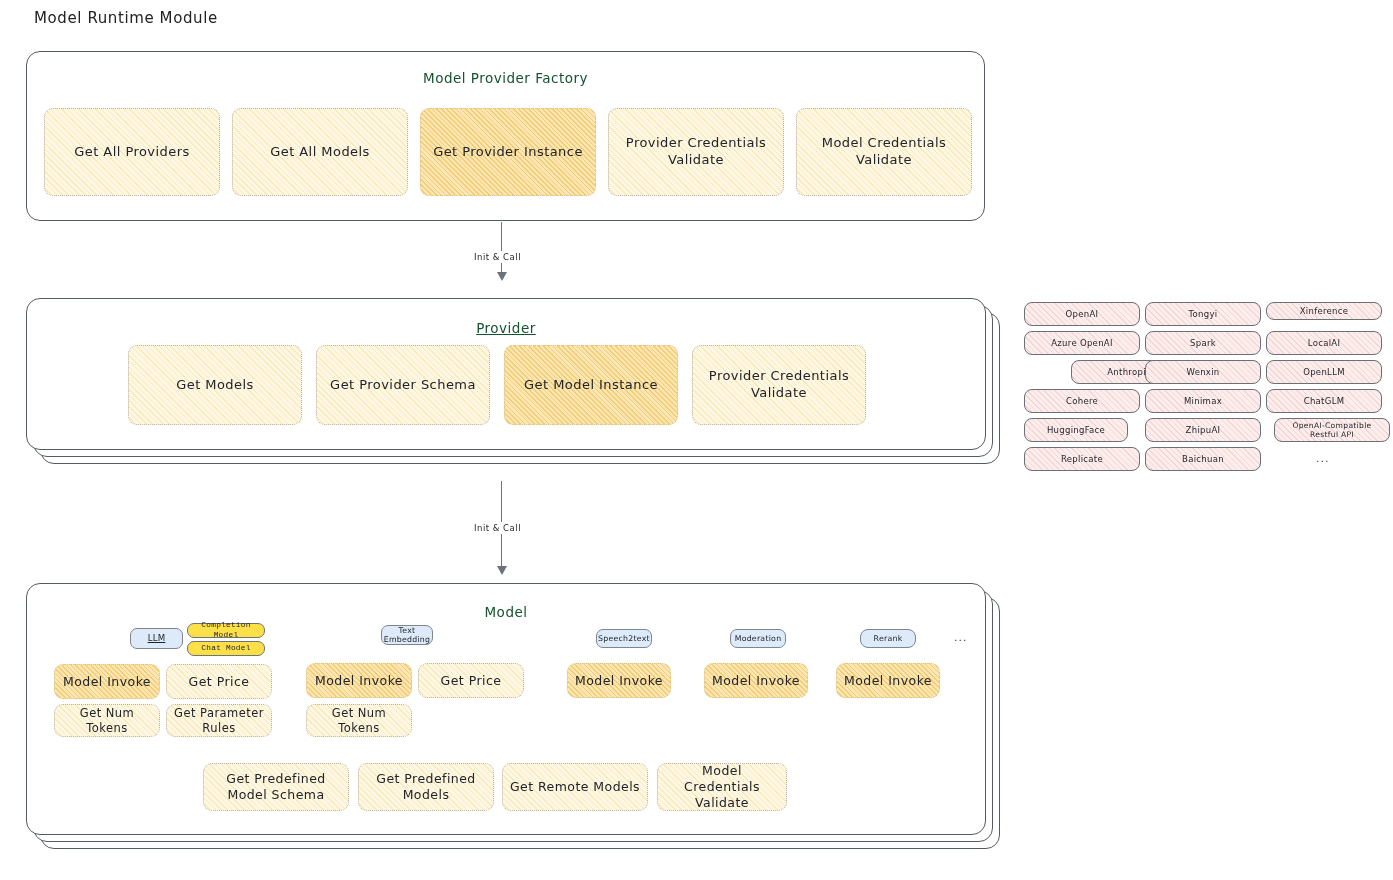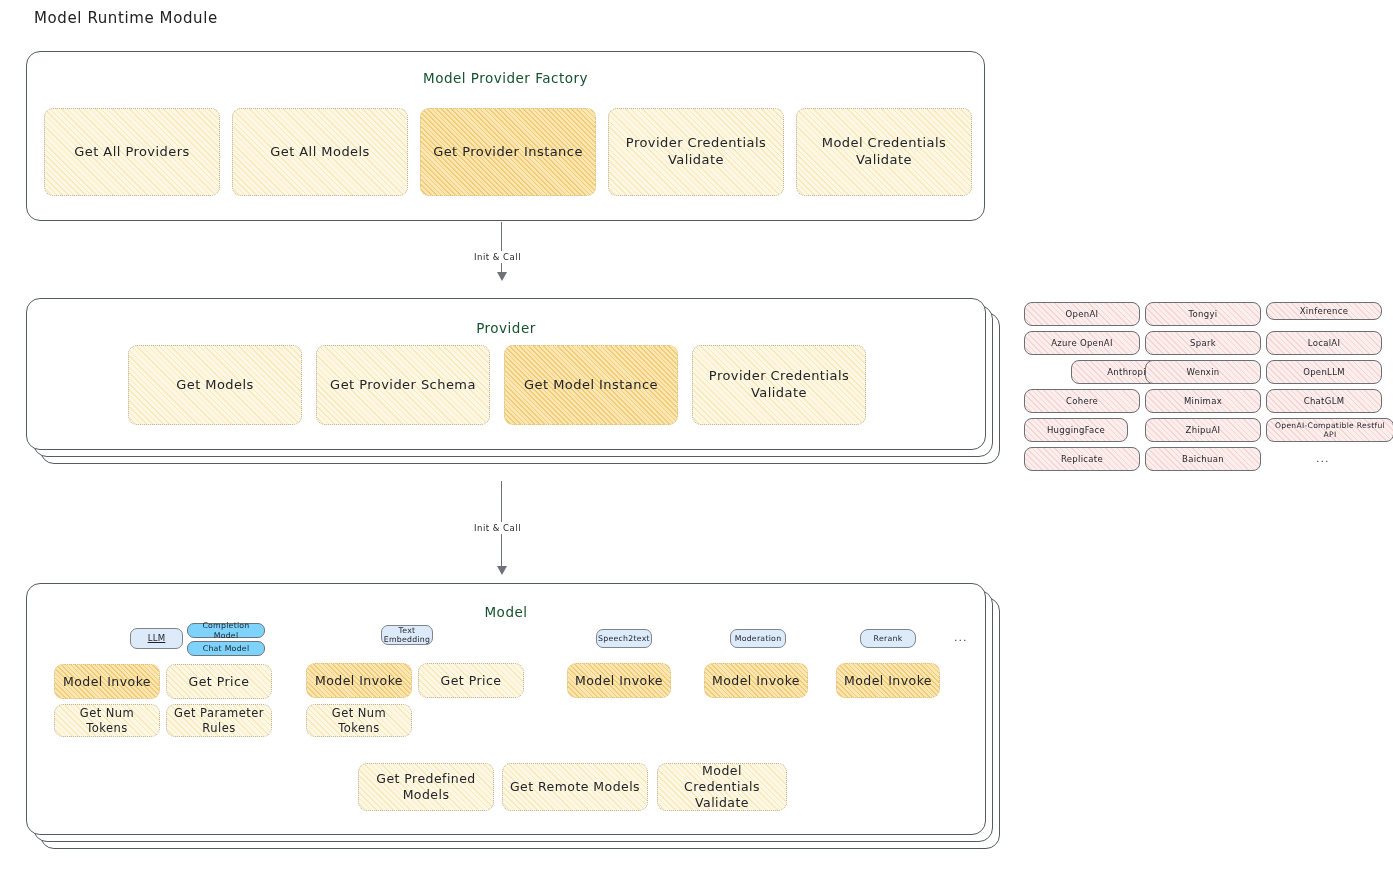--- a/index.html
+++ b/index.html
@@ -99,21 +99,21 @@
     position:absolute;box-sizing:border-box;
     display:flex;align-items:center;justify-content:center;
     border:1.2px solid #7e858d;
     border-radius:7px;
     font-size:7.8px;line-height:1.22;
     letter-spacing:.25px;
     color:#1d2127;
     text-align:center;padding:0 3px;
     background:#dceafa;
   }
-  .badge.plain{background:#7dd3fc;border-color:#6e747b;}
+  .badge.plain{background:#fde047;border-color:#6e747b;font-family:Liberation Mono, monospace;}
 
   
   .arrow-line{
     position:absolute;width:1.3px;background:#6d7178;
   }
   .arrow-head{
     position:absolute;width:0;height:0;
     border-left:5px solid transparent;
     border-right:5px solid transparent;
     border-top:9px solid #6d7178;
@@ -147,21 +147,21 @@
   <div class="arrow-line" style="left:501px;top:222px;height:54px;"></div>
   <div class="arrow-head" style="left:497px;top:272px;"></div>
   <div class="arrow-label hand" style="left:470px;top:251px;">Init &amp; Call</div>
 </div>
 
 <div class="stack" style="left:26px;top:298px;width:960px;height:152px;">
   <div class="layer l3"></div>
   <div class="layer l2"></div>
   <div class="layer l1"></div>
   <div class="panel-inner">
-    <div class="panel-title hand" style="top:22px;">Provider</div>
+    <div class="panel-title hand" style="top:22px;text-decoration:underline;">Provider</div>
 
     <div class="node big hand" style="left:102px;top:47px;width:174px;height:80px;">Get Models</div>
     <div class="node big hand" style="left:290px;top:47px;width:174px;height:80px;">Get Provider Schema</div>
     <div class="node big hand hot" style="left:478px;top:47px;width:174px;height:80px;">Get Model Instance</div>
     <div class="node big hand" style="left:666px;top:47px;width:174px;height:80px;">Provider Credentials Validate</div>
   </div>
 </div>
 
 <div style="position:absolute;left:1024px;top:300px;width:360px;height:175px;">
 
@@ -176,21 +176,21 @@
   <div class="chip hand" style="left:121px;top:31px;width:116px;height:24px;">Spark</div>
   <div class="chip hand" style="left:121px;top:60px;width:116px;height:24px;">Wenxin</div>
   <div class="chip hand" style="left:121px;top:89px;width:116px;height:24px;">Minimax</div>
   <div class="chip hand" style="left:121px;top:118px;width:116px;height:24px;">ZhipuAI</div>
   <div class="chip hand" style="left:121px;top:147px;width:116px;height:24px;">Baichuan</div>
 
   <div class="chip hand" style="left:242px;top:2px;width:116px;height:18px;">Xinference</div>
   <div class="chip hand" style="left:242px;top:31px;width:116px;height:24px;">LocalAI</div>
   <div class="chip hand" style="left:242px;top:60px;width:116px;height:24px;">OpenLLM</div>
   <div class="chip hand" style="left:242px;top:89px;width:116px;height:24px;">ChatGLM</div>
-  <div class="chip hand" style="left:242px;top:118px;width:128px;height:24px;font-size:7.6px;">OpenAI-Compatible Restful API</div>
+  <div class="chip hand" style="left:250px;top:118px;width:116px;height:24px;font-size:7.6px;">OpenAI-Compatible Restful API</div>
   <div class="chip-ellipsis hand" style="left:292px;top:152px;">...</div>
 </div>
 
 <div>
   <div class="arrow-line" style="left:501px;top:481px;height:89px;"></div>
   <div class="arrow-head" style="left:497px;top:566px;"></div>
   <div class="arrow-label hand" style="left:470px;top:522px;">Init &amp; Call</div>
 </div>
 
 <div class="stack" style="left:26px;top:583px;width:960px;height:252px;">
@@ -219,17 +219,18 @@
     <div class="node hand hot" style="left:541px;top:80px;width:104px;height:35px;">Model Invoke</div>
 
     <div class="badge hand" style="left:704px;top:46px;width:56px;height:19px;">Moderation</div>
     <div class="node hand hot" style="left:678px;top:80px;width:104px;height:35px;">Model Invoke</div>
 
     <div class="badge hand" style="left:834px;top:46px;width:56px;height:19px;border-radius:8px;">Rerank</div>
     <div class="node hand hot" style="left:810px;top:80px;width:104px;height:35px;">Model Invoke</div>
 
     <div class="ell-small hand" style="left:928px;top:48px;">...</div>
 
+    <div class="node hand" style="left:177px;top:180px;width:146px;height:48px;">Get Predefined Model Schema</div>
     <div class="node hand" style="left:332px;top:180px;width:136px;height:48px;">Get Predefined Models</div>
     <div class="node hand" style="left:476px;top:180px;width:146px;height:48px;">Get Remote Models</div>
     <div class="node hand" style="left:631px;top:180px;width:130px;height:48px;">Model Credentials Validate</div>
   </div>
 </div>
 
 </body></html>

